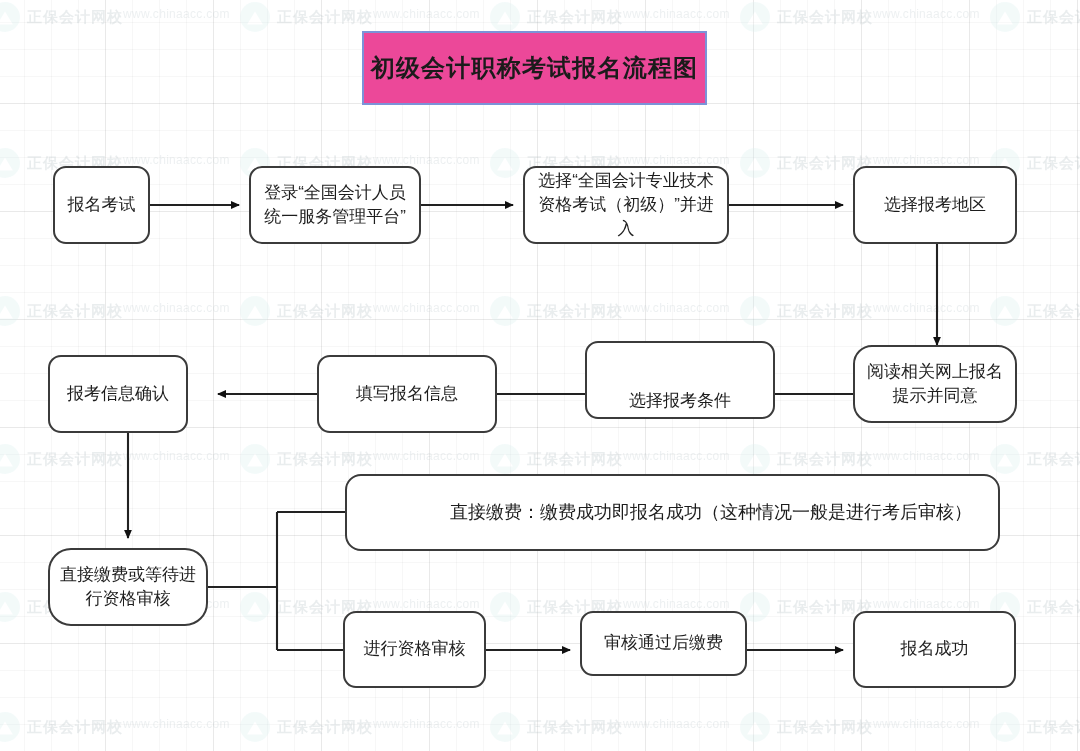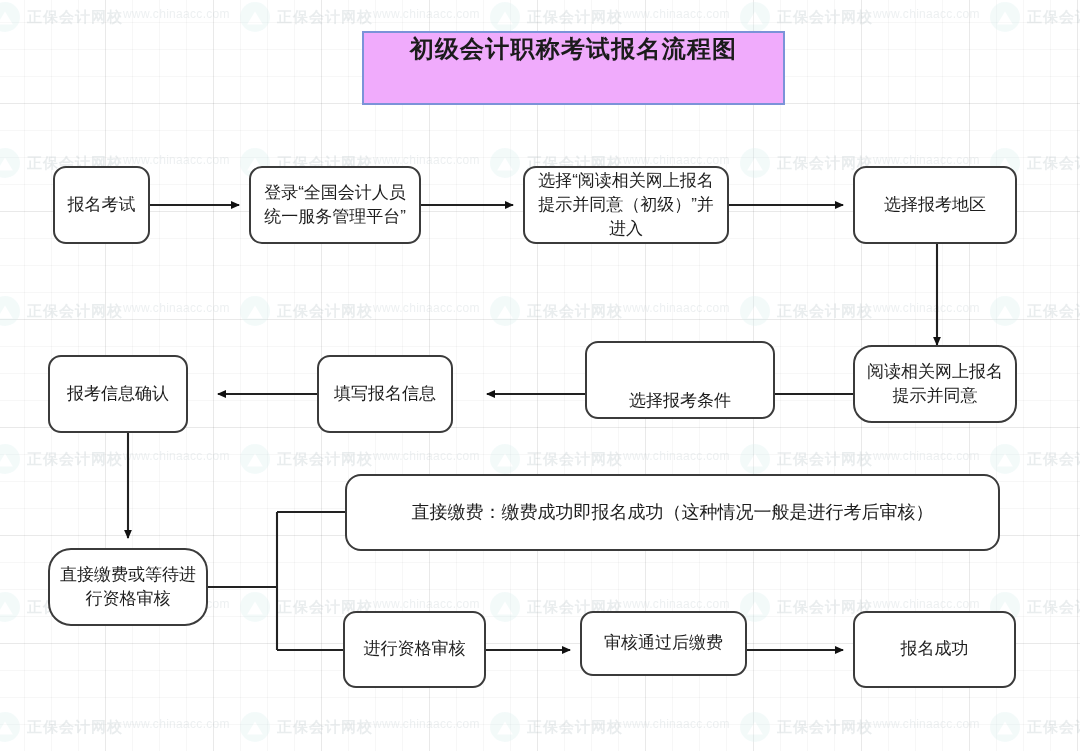--- a/index.html
+++ b/index.html
@@ -80,26 +80,26 @@
     font-size: 12px;
     color: #c4ced2;
     letter-spacing: 0.3px;
   }
 
   
   #title-box {
     position: absolute;
     left: 362px;
     top: 31px;
-    width: 423px;
+    width: 345px;
     height: 74px;
     border: 2px solid #7b93d8;
-    background: #f0abfc;
+    background: #ec4899;
     display: flex;
-    align-items: flex-start;
+    align-items: center;
     justify-content: center;
     box-sizing: border-box;
   }
   #title-text {
     font-size: 24px;
     font-weight: bold;
     color: #1b1b1b;
     letter-spacing: 1.2px;
   }
 
@@ -116,20 +116,21 @@
     text-align: center;
     color: #1d1d1d;
     font-size: 17px;
     line-height: 1.42;
     padding: 4px 9px;
   }
   .node.wide-note {
     font-size: 18px;
     border-radius: 16px;
     padding: 4px 26px;
+    justify-content: flex-end;
   }
 
   
   #connectors {
     position: absolute;
     inset: 0;
     pointer-events: none;
   }
 </style>
 </head>
@@ -393,32 +394,32 @@
   </svg>
 
   <div id="node-layer">
       <div class="node" style="left: 53px; top: 166px; width: 97px; height: 78px;">
         <span>报名考试</span>
       </div>
       <div class="node" style="left: 249px; top: 166px; width: 172px; height: 78px;">
         <span>登录“全国会计人员统一服务管理平台”</span>
       </div>
       <div class="node" style="left: 523px; top: 166px; width: 206px; height: 78px;">
-        <span>选择“阅读相关网上报名提示并同意（初级）”并进入</span>
+        <span>选择“全国会计专业技术资格考试（初级）”并进入</span>
       </div>
       <div class="node" style="left: 853px; top: 166px; width: 164px; height: 78px;">
         <span>选择报考地区</span>
       </div>
       <div class="node" style="left: 853px; top: 345px; width: 164px; height: 78px; border-radius: 19px;">
         <span>阅读相关网上报名提示并同意</span>
       </div>
       <div class="node" style="left: 585px; top: 341px; width: 190px; height: 78px; align-items: flex-end;">
         <span>选择报考条件</span>
       </div>
-      <div class="node" style="left: 317px; top: 355px; width: 136px; height: 78px;">
+      <div class="node" style="left: 317px; top: 355px; width: 180px; height: 78px;">
         <span>填写报名信息</span>
       </div>
       <div class="node" style="left: 48px; top: 355px; width: 140px; height: 78px;">
         <span>报考信息确认</span>
       </div>
       <div class="node" style="left: 48px; top: 548px; width: 160px; height: 78px; border-radius: 23px;">
         <span>直接缴费或等待进行资格审核</span>
       </div>
       <div class="node wide-note" style="left: 345px; top: 474px; width: 655px; height: 77px;">
         <span>直接缴费：缴费成功即报名成功（这种情况一般是进行考后审核）</span>

